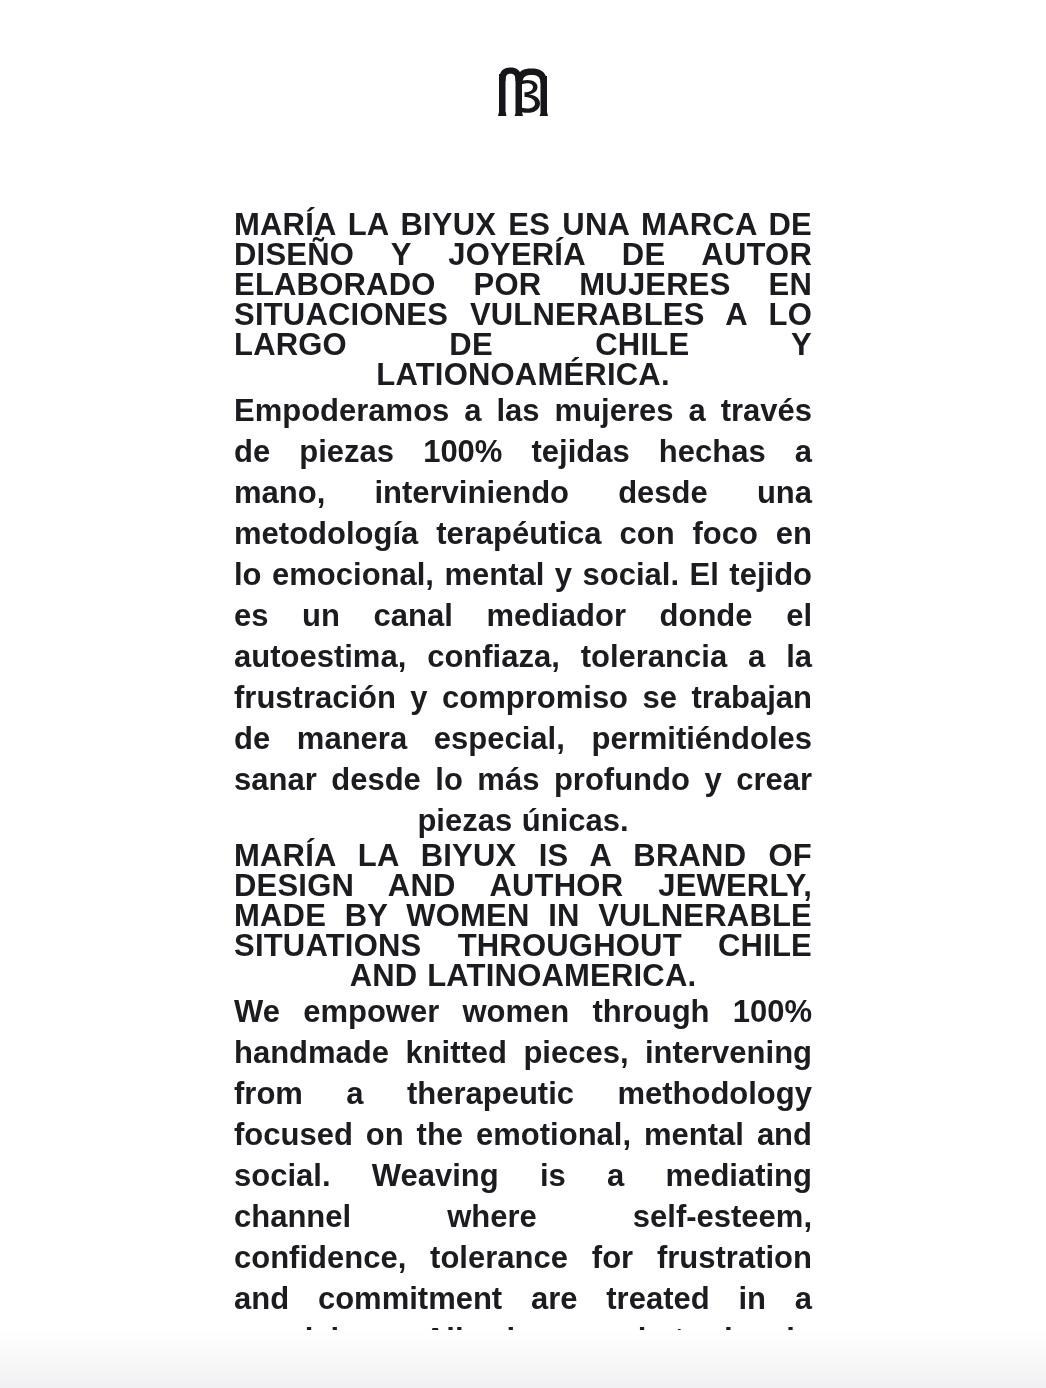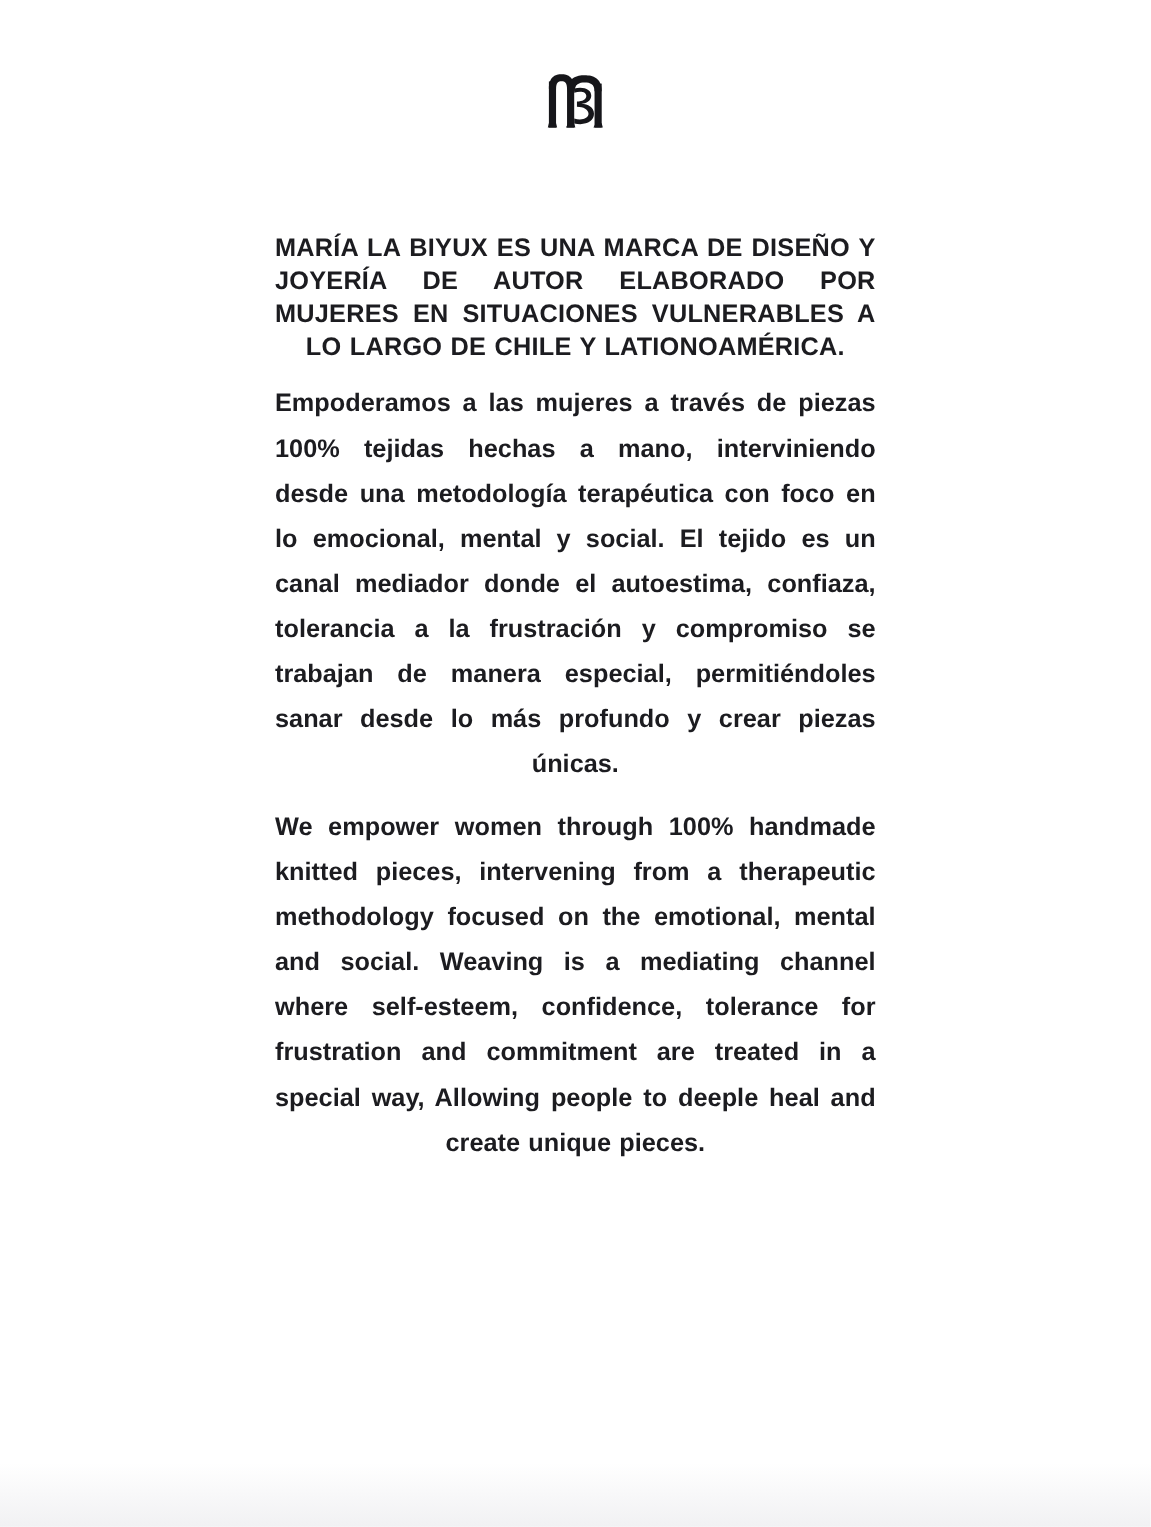--- a/index.html
+++ b/index.html
@@ -28,23 +28,23 @@
     height: 58px;
     text-decoration: none;
   }
 
   
   .about-content {
     width: 578px;
     margin: 90px auto 0;
   }
   .about-content p {
-    margin: 16px;
+    margin: 0;
     font-weight: 700;
-    font-size: 23px;
+    font-size: 31px;
     text-align: justify;
     text-align-last: center;
     -moz-text-align-last: center;
     word-spacing: 1px;
   }
   .para-heading {
     line-height: 30px;
     letter-spacing: 0.2px;
   }
   .para-body {
@@ -110,19 +110,20 @@
       </g>
     </svg>
   </a>
 </header>
 
 <main class="about-content">
   <p class="para-heading es-heading">MARÍA LA BIYUX ES UNA MARCA DE DISEÑO Y JOYERÍA DE AUTOR ELABORADO POR MUJERES EN SITUACIONES VULNERABLES A LO LARGO DE CHILE Y LATIONOAMÉRICA.</p>
 
   <p class="para-body es-body">Empoderamos a las mujeres a través de piezas 100% tejidas hechas a mano, interviniendo desde una metodología terapéutica con foco en lo emocional, mental y social. El tejido es un canal mediador donde el autoestima, confiaza, tolerancia a la frustración y compromiso se trabajan de manera especial, permitiéndoles sanar desde lo más profundo y crear piezas únicas.</p>
 
+  <p class="para-heading en-heading">MARÍA LA BIYUX IS A BRAND OF DESIGN AND AUTHOR JEWERLY, MADE BY WOMEN IN VULNERABLE SITUATIONS THROUGHOUT CHILE AND LATINOAMERICA.</p>
 
   <p class="para-body en-body">We empower women through 100% handmade knitted pieces, intervening from a therapeutic methodology focused on the emotional, mental and social. Weaving is a mediating channel where self-esteem, confidence, tolerance for frustration and commitment are treated in a special way, Allowing people to deeple heal and create unique pieces.</p>
 </main>
 
 <footer class="site-footer">
   <div class="footer-gradient"></div>
 </footer>
 
 </body></html>

